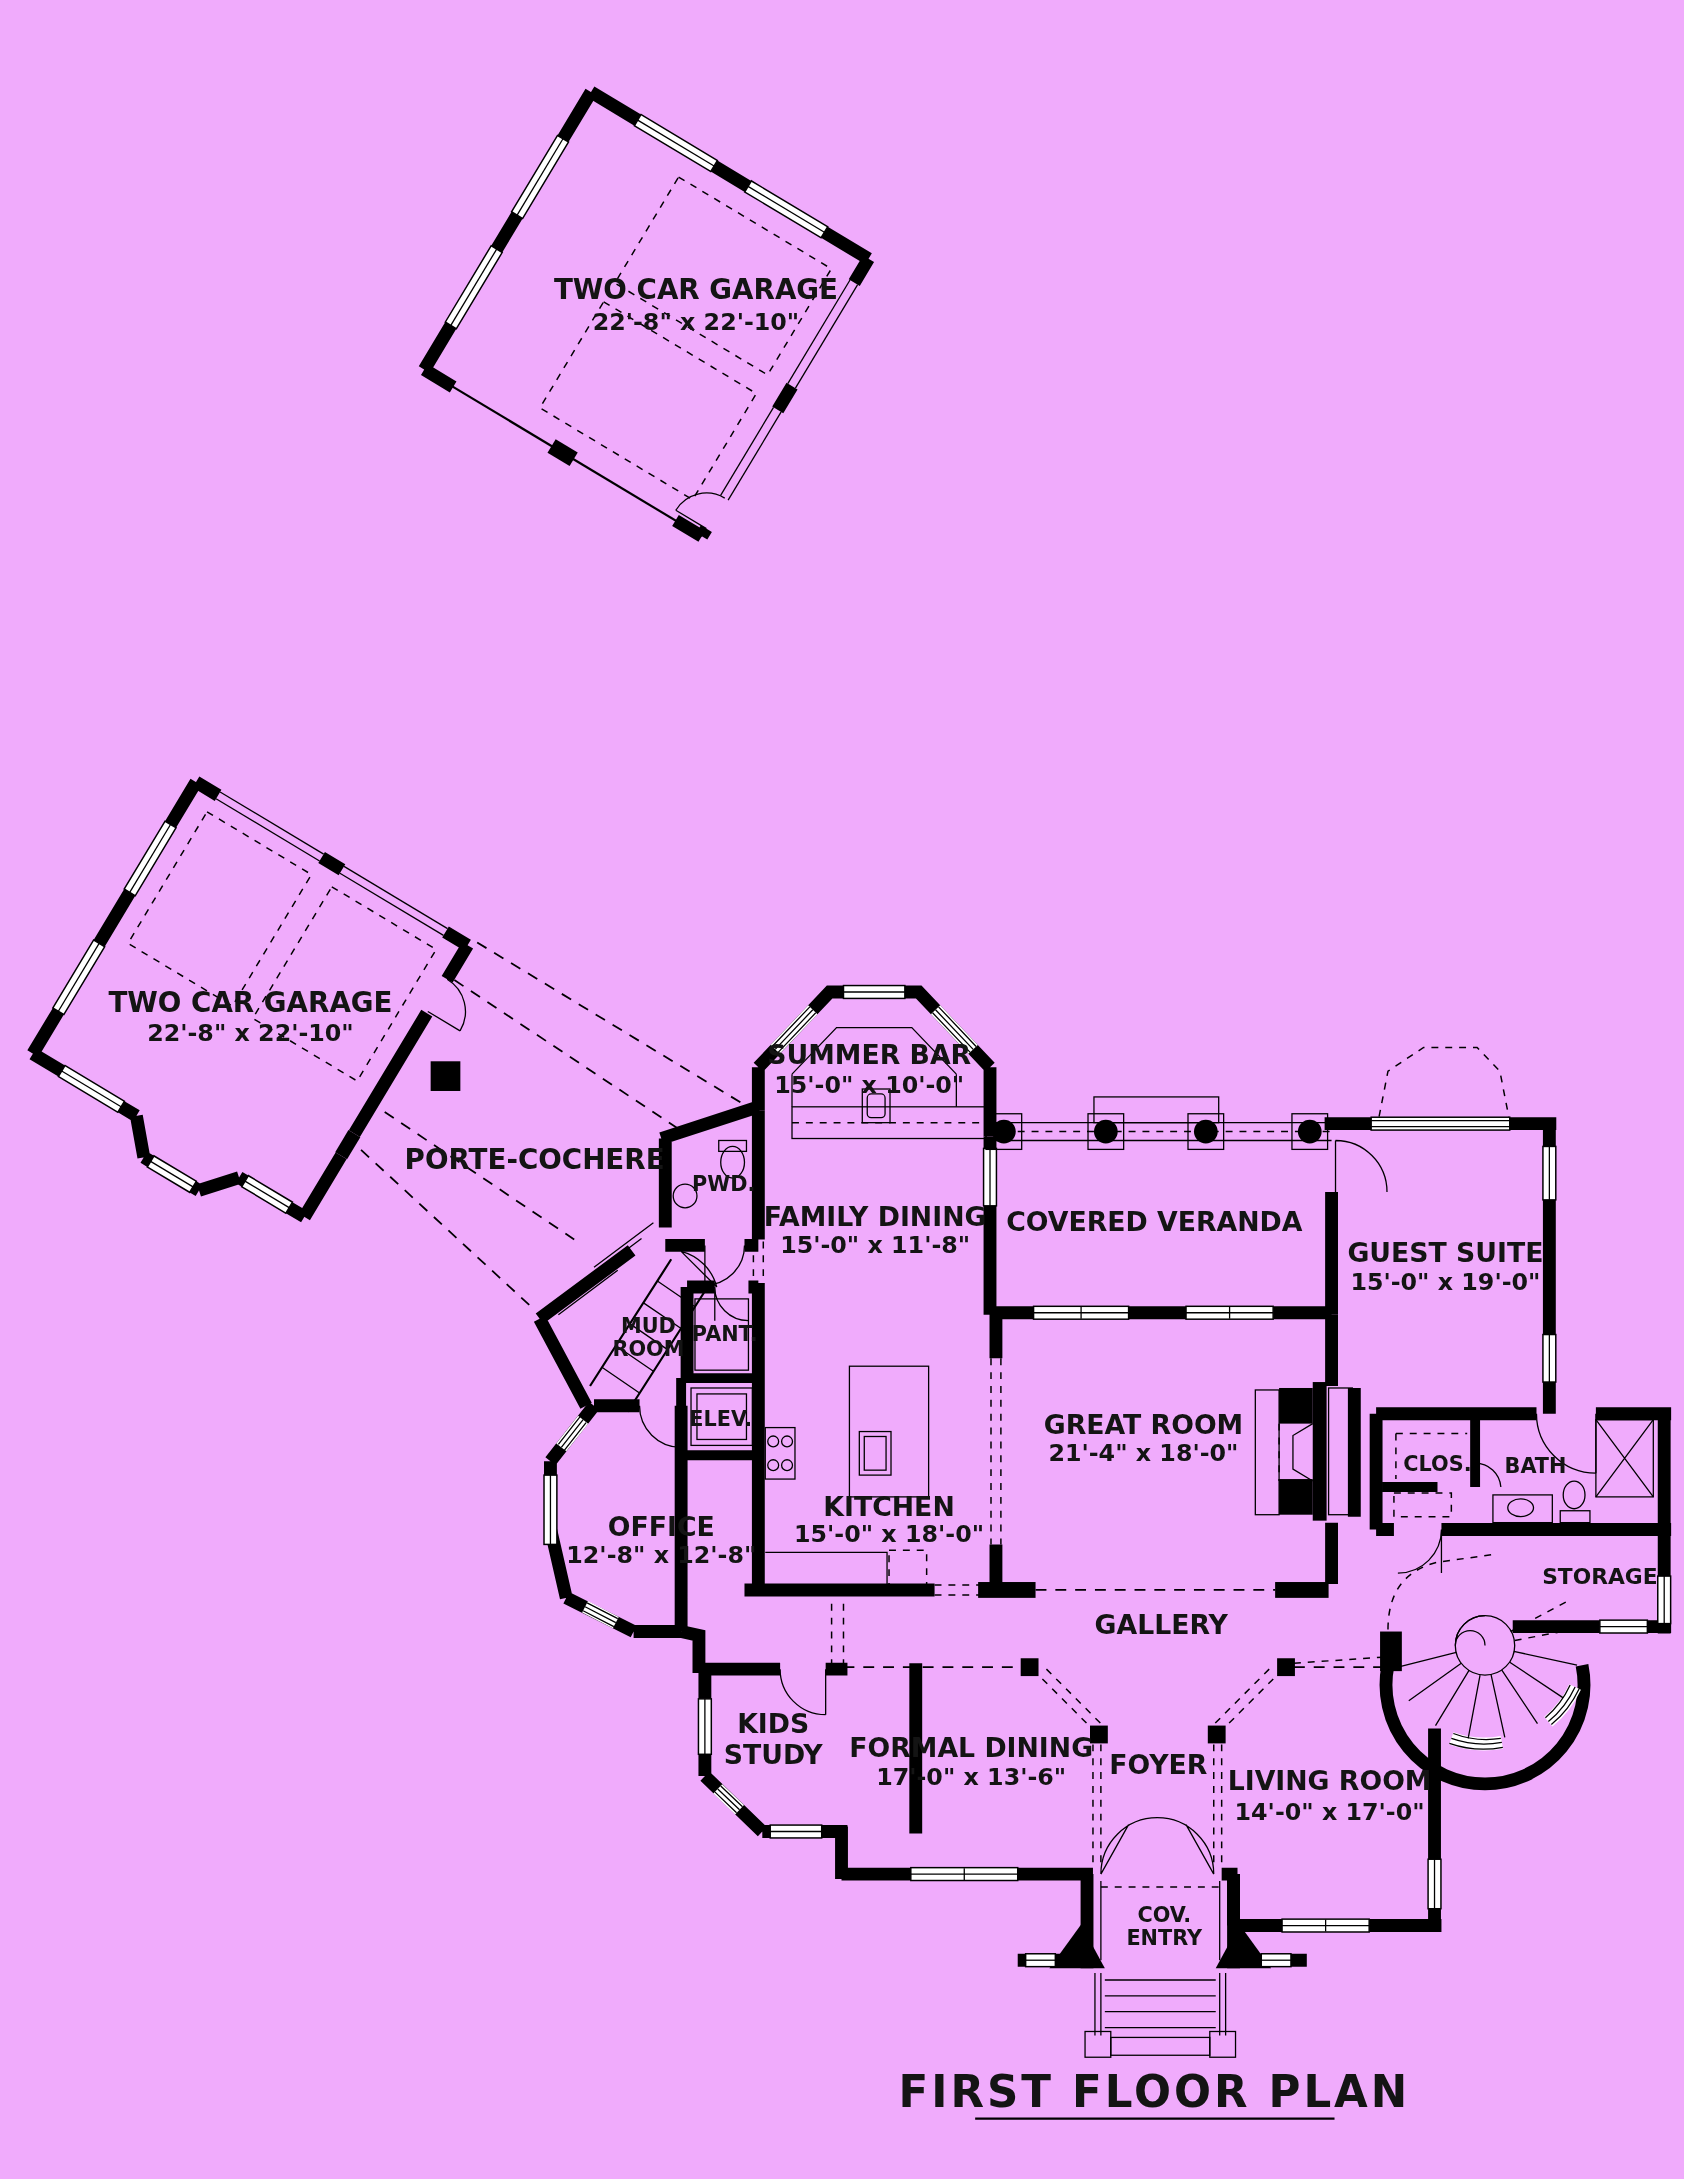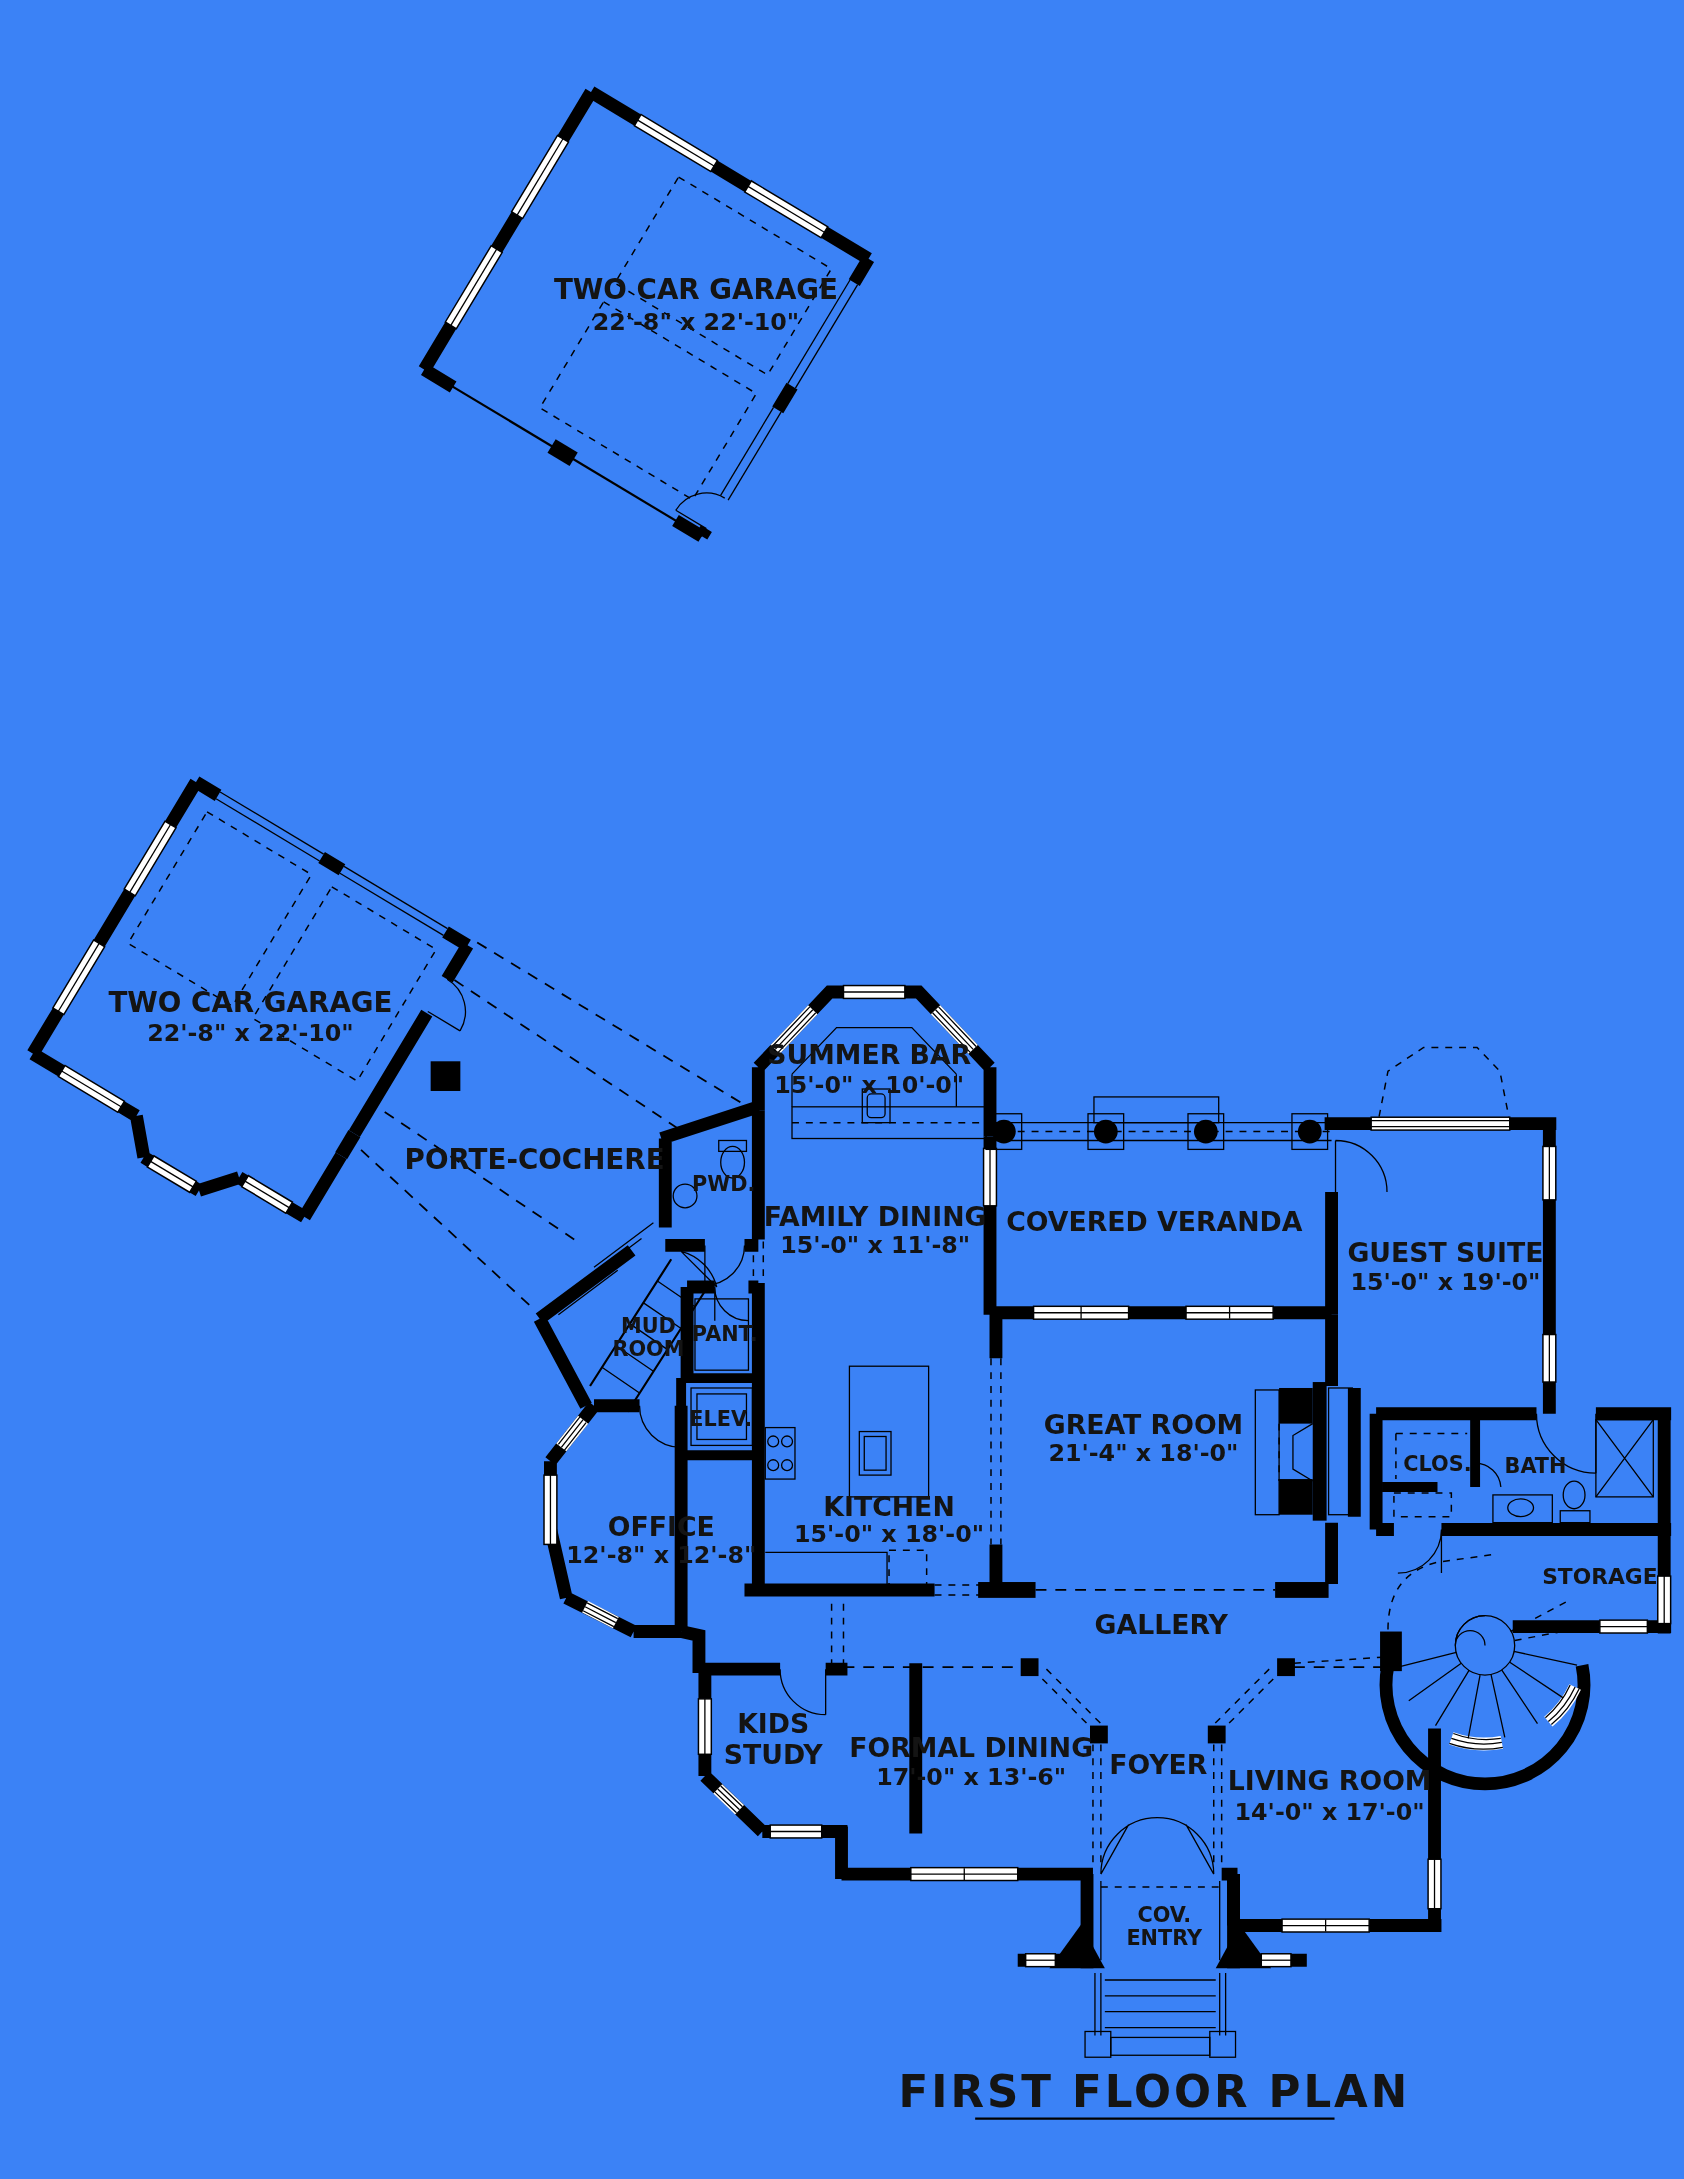--- a/index.html
+++ b/index.html
@@ -1,16 +1,16 @@
 <!DOCTYPE html>
 <html><head>
 <meta charset="utf-8">
 <style>
   html,body { margin:0; padding:0; background:#fff; }
-  .page { position:relative; width:1684px; height:2179px; background:#3b82f6; overflow:hidden; }
+  .page { position:relative; width:1684px; height:2179px; background:#f0abfc; overflow:hidden; }
   svg { display:block; }
   .w   { stroke:#000; stroke-width:13; fill:none; stroke-linecap:butt; }
   .w11 { stroke:#000; stroke-width:10; fill:none; }
   .t   { stroke:#000; stroke-width:2.2; fill:none; }
   .t1  { stroke:#000; stroke-width:1.3; fill:none; }
   .d   { stroke:#000; stroke-width:1.8; fill:none; stroke-dasharray:11 9; }
   .d2  { stroke:#000; stroke-width:1.5; fill:none; stroke-dasharray:7 7; }
   .win { fill:#fff; stroke:#000; stroke-width:1.5; }
   .blk { fill:#000; stroke:none; }
   .knock { stroke:#fff; stroke-width:13; fill:none; }

